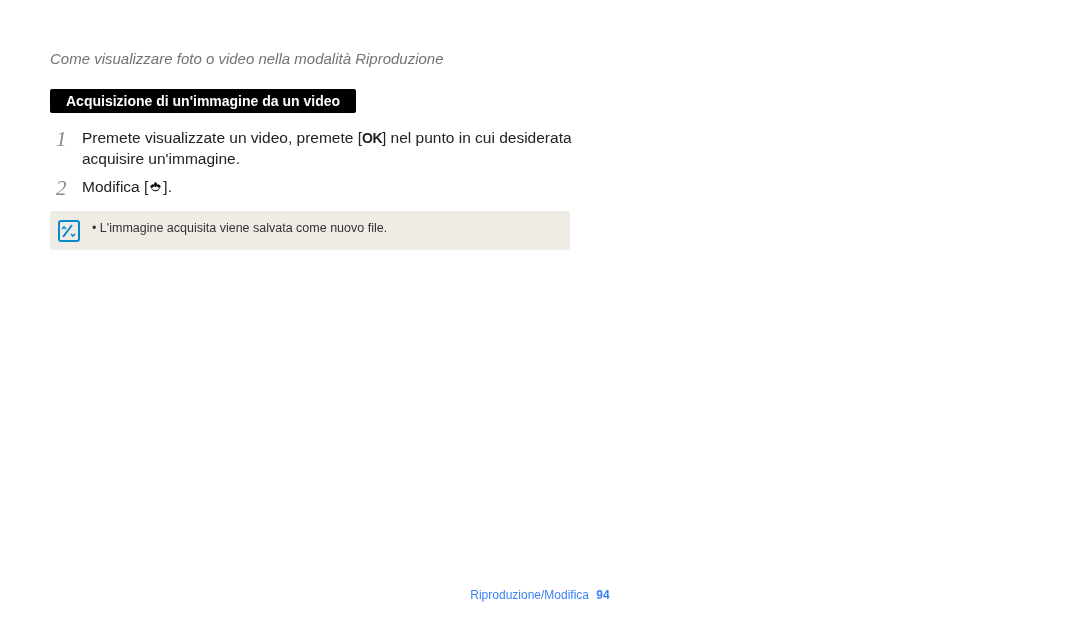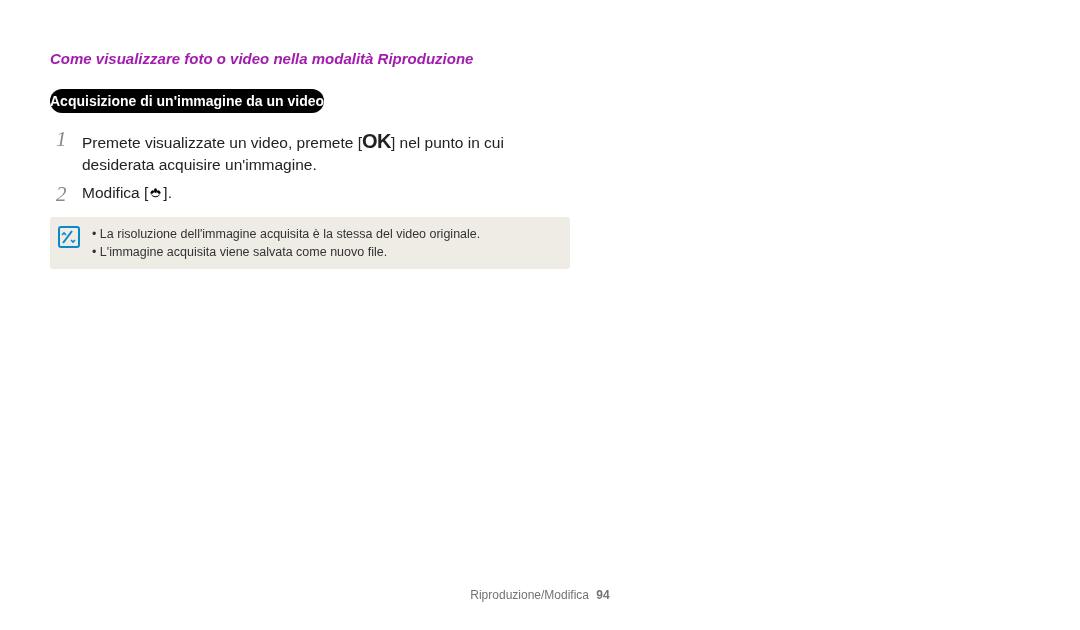--- a/index.html
+++ b/index.html
@@ -10,32 +10,32 @@
     font-family: 'Segoe UI', 'Myriad Pro', Arial, sans-serif;
     color: #333;
     position: relative;
   }
   .page {
     padding: 50px 60px 0 50px;
   }
   .page-header {
     font-size: 15px;
     font-style: italic;
-    color: #a21caf;
+    color: #737373;
     margin-bottom: 22px;
-    font-weight: 700;
+    font-weight: 400;
   }
   .section-pill {
     display: inline-block;
     background: #000;
     color: #fff;
     font-size: 14px;
     font-weight: 700;
-    padding: 4px 0;
-    border-radius: 12px;
+    padding: 4px 16px;
+    border-radius: 2px;
     margin-bottom: 14px;
   }
   .steps {
     margin-left: 6px;
     margin-bottom: 10px;
     max-width: 520px;
   }
   .step {
     display: flex;
     align-items: flex-start;
@@ -52,21 +52,21 @@
     font-family: 'Georgia', serif;
   }
   .step-text {
     font-size: 15.5px;
     color: #222;
     line-height: 1.35;
     padding-top: 1px;
   }
   .ok-icon {
     font-weight: 700;
-    font-size: 20px;
+    font-size: 14px;
     letter-spacing: -0.5px;
     vertical-align: baseline;
     text-align: center;
   }
   .macro-icon svg {
     vertical-align: -2px;
   }
   .note-box {
     background: #efece6;
     border-radius: 3px;
@@ -96,21 +96,21 @@
   .note-list li::before {
     content: "• ";
   }
   .footer {
     position: absolute;
     bottom: 28px;
     left: 0;
     width: 100%;
     text-align: center;
     font-size: 12px;
-    color: #737373;
+    color: #3b82f6;
   }
   .footer-num {
     font-weight: 700;
     margin-left: 4px;
   }
 </style>
 </head>
 <body>
 
 <div class="page">
@@ -146,21 +146,20 @@
 
   <div class="note-box">
     <div class="note-icon">
       <svg width="18" height="18" viewBox="0 0 18 18">
         <line x1="3" y1="15" x2="12" y2="3" stroke="#0b88cc" stroke-width="2"></line>
         <polyline points="2,7 4,5 6,7" fill="none" stroke="#0b88cc" stroke-width="1.6"></polyline>
         <polyline points="12,11 14,13 16,11" fill="none" stroke="#0b88cc" stroke-width="1.6" transform="translate(-1,1)"></polyline>
       </svg>
     </div>
     <ul class="note-list">
-      <li>La risoluzione dell'immagine acquisita è la stessa del video originale.</li>
       <li>L'immagine acquisita viene salvata come nuovo file.</li>
     </ul>
   </div>
 
 </div>
 
 <div class="footer">
   <span>Riproduzione/Modifica</span>
   <span class="footer-num">94</span>
 </div>

